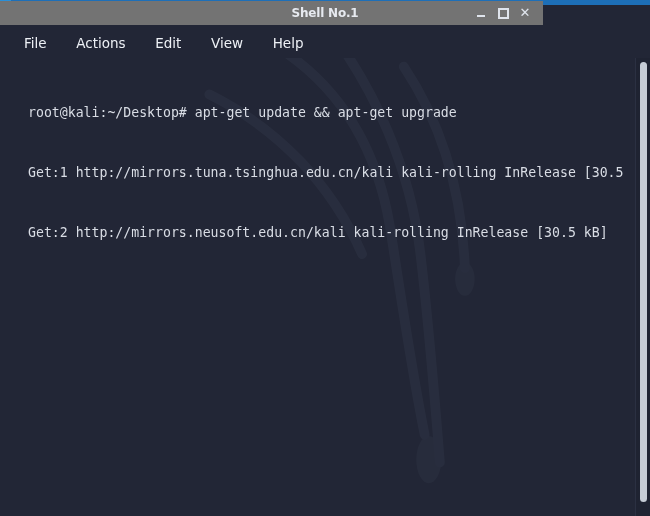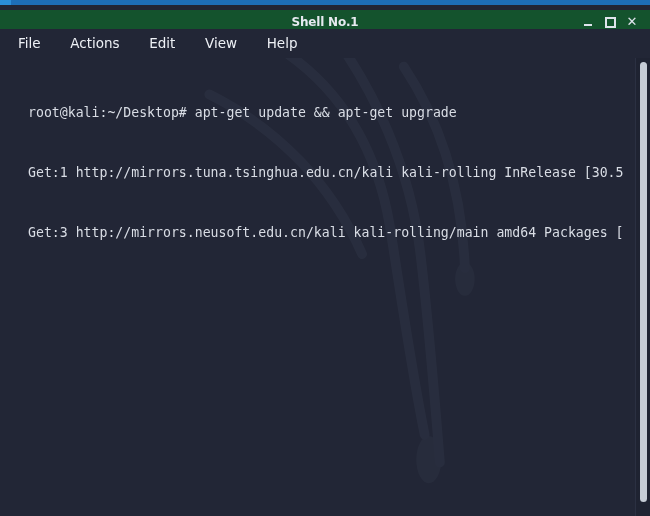--- a/index.html
+++ b/index.html
@@ -35,24 +35,24 @@
     position: absolute;
     top: 0; left: 0;
     width: 11px;
     height: 5px;
     background: #2a8fd8;
   }
 
   
   #titlebar {
     position: absolute;
-    top: 10px; left: 0;
-    width: 650px;
+    top: 1px; left: 0;
+    width: 543px;
     height: 24px;
-    background: #14532d;
+    background: #737373;
   }
   #title-text {
     position: absolute;
     top: 0; left: 0;
     width: 650px;
     height: 24px;
     line-height: 24px;
     text-align: center;
     color: #e7eaf0;
     font-family: "DejaVu Sans", sans-serif;
@@ -92,21 +92,21 @@
   }
 
   
   #menubar {
     position: absolute;
     top: 29px; left: 0;
     width: 650px;
     height: 29px;
     background: #222636;
     white-space: nowrap;
-    padding-left: 8px;
+    padding-left: 14px;
     box-sizing: border-box;
   }
   .menu-item {
     display: inline-block;
     color: #eef1f6;
     font-family: "DejaVu Sans", sans-serif;
     font-size: 13.5px;
     line-height: 29px;
     padding: 0 10px;
     cursor: pointer;
@@ -207,21 +207,21 @@
       </g>
       <g fill="#9fb4cc" opacity="0.8">
         <ellipse cx="188" cy="318" rx="9" ry="17"></ellipse>
         <ellipse cx="214" cy="188" rx="7" ry="12"></ellipse>
       </g>
     </svg>
 
     <div id="term-text">
       <div class="tline">root@kali:~/Desktop# apt-get update &amp;&amp; apt-get upgrade</div>
       <div class="tline">Get:1 http://mirrors.tuna.tsinghua.edu.cn/kali kali-rolling InRelease [30.5</div>
-      <div class="tline">Get:3 http://mirrors.neusoft.edu.cn/kali kali-rolling/main amd64 Packages [</div>
+      <div class="tline">Get:2 http://mirrors.neusoft.edu.cn/kali kali-rolling InRelease [30.5 kB]</div>
       
       
       
       
       
       
       
       
       
       

